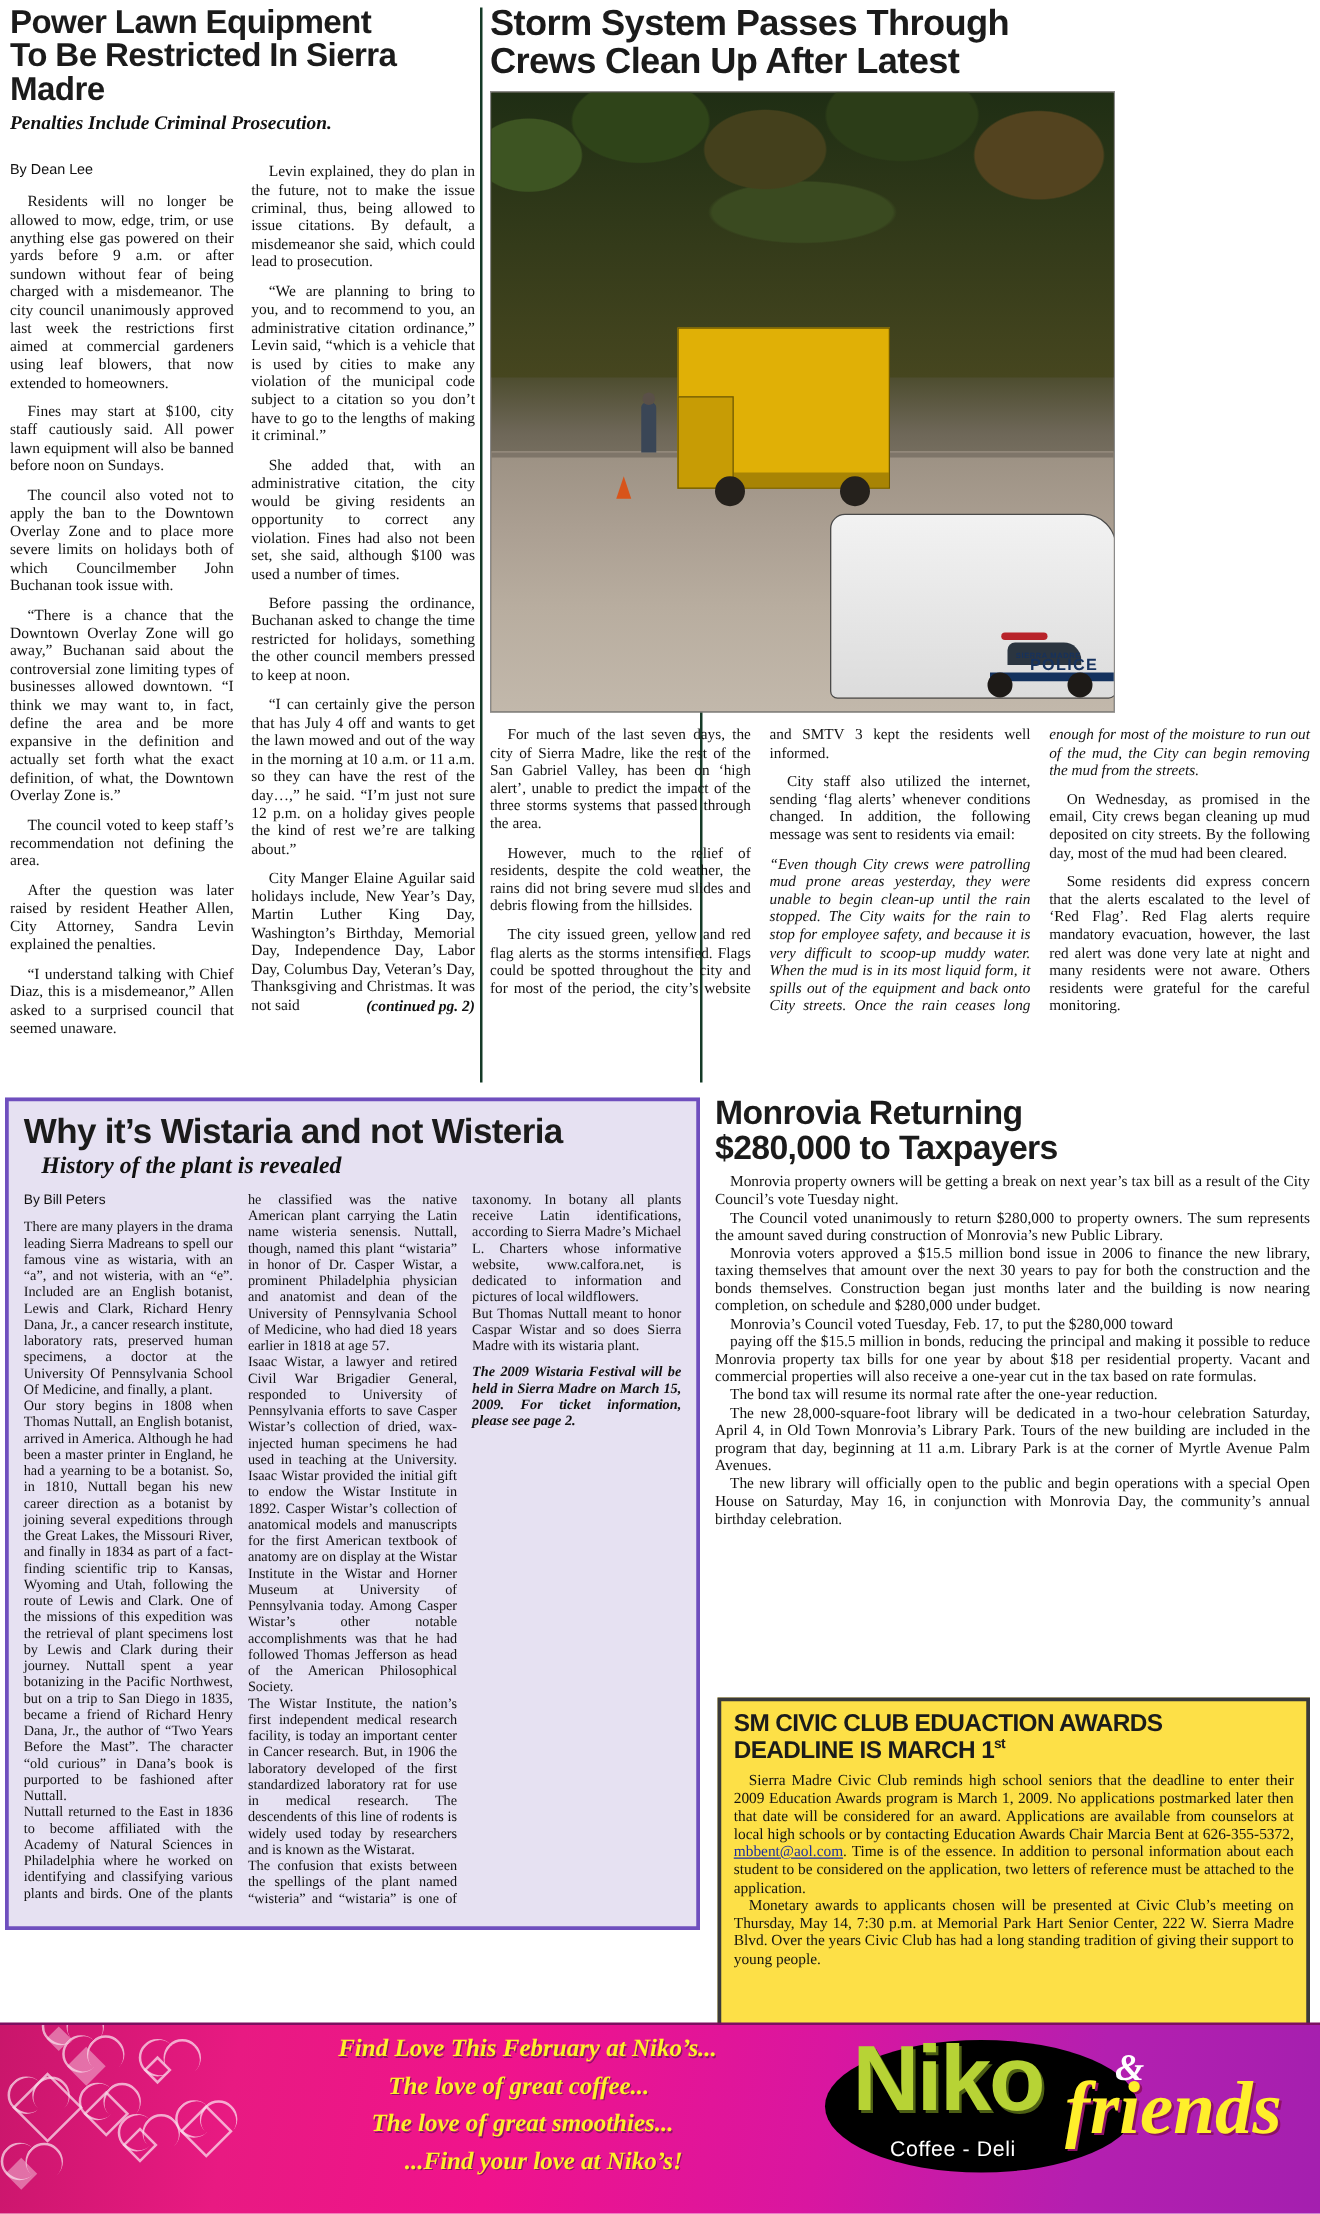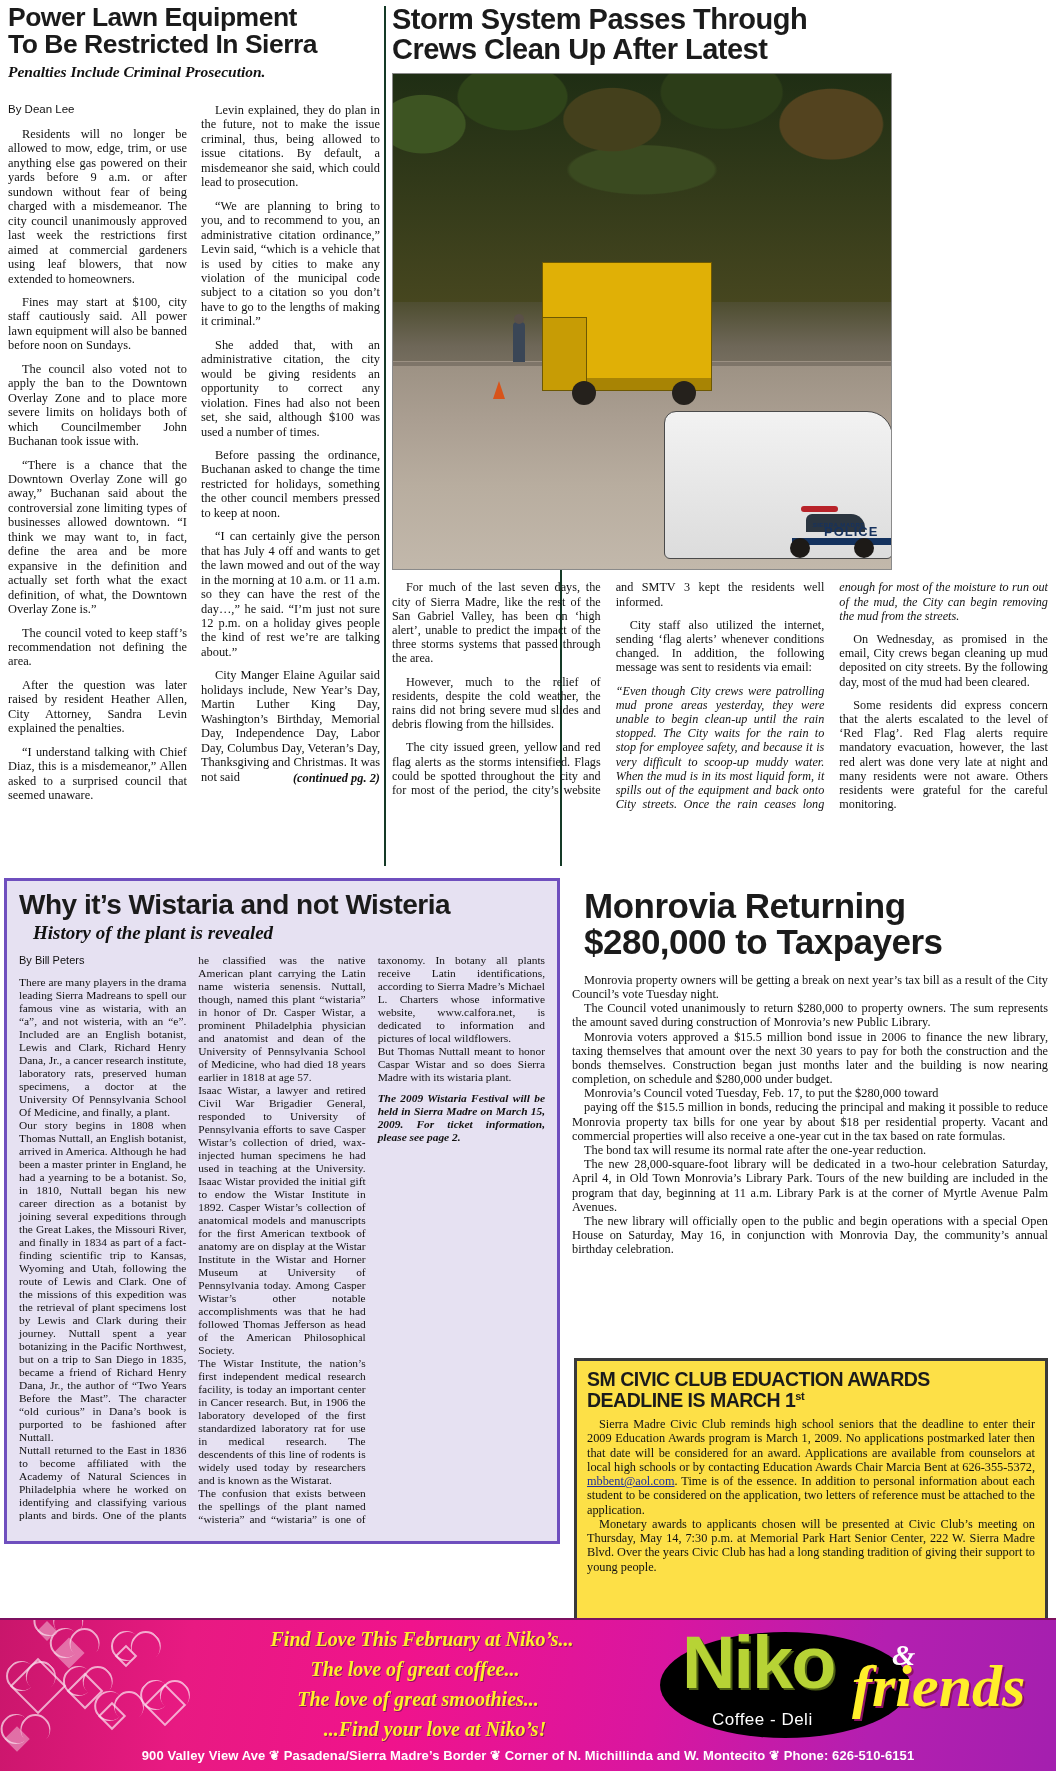--- a/index.html
+++ b/index.html
@@ -145,21 +145,21 @@
     margin-top:10px;
     column-count:3; column-gap:12px; column-fill:auto;
     height:575px;
   }
   #wistaria-cols p { font-size:11.4px; line-height:1.14; text-indent:0; margin:0; }
   #wistaria-cols .byline { font-size:11px; margin-bottom:10px; }
   #wistaria-cols .festival { font-style:italic; font-weight:bold; margin-top:8px; }
 
   
   #monrovia { position:absolute; left:572px; top:876px; width:476px; }
-  #monrovia-headline { font-size:35px; margin:12px; line-height:1.04; }
+  #monrovia-headline { font-size:27px; margin:0; line-height:1.04; }
   #monrovia-body { margin-top:6px; }
   #monrovia-body p { font-size:12.3px; line-height:1.155; text-indent:12px;
     margin:0; text-align:justify; }
 
   
   #civic {
     position:absolute; left:574px; top:1358px; width:474px; height:292px;
     border:3px solid #3a3a3a; background:#fde047; padding:8px 10px;
   }
   #civic-headline { font-size:19.5px; margin:0; line-height:1.08; }
@@ -247,20 +247,21 @@
 </style>
 </head>
 <body>
 
 <div class="page">
 
   <div id="lawn-article">
     <h1 id="lawn-headline" class="hl-sans">
       <span>Power  Lawn  Equipment</span>
       <span>To  Be  Restricted  In  Sierra</span>
+      <span>Madre</span>
     </h1>
     <div id="lawn-deck" class="deck">Penalties Include Criminal Prosecution.</div>
 
     <div id="lawn-cols" class="body-col">
       <div class="byline">By Dean Lee</div>
       <p>Residents will no longer be allowed to mow, edge, trim, or use anything else gas powered on their yards before 9 a.m. or after sundown without fear of being charged with a misdemeanor. The city council unanimously approved last week the restrictions first aimed at commercial gardeners using leaf blowers, that now extended to homeowners.</p>
       <p>Fines may start at $100, city staff cautiously said. All power lawn equipment will also be banned before noon on Sundays.</p>
       <p>The council also voted not to apply the ban to the Downtown Overlay Zone and to place more severe limits on holidays both of which Councilmember John Buchanan took issue with.</p>
       <p>“There is a chance that the Downtown Overlay Zone will go away,” Buchanan said about the controversial zone limiting types of businesses allowed downtown. “I think we may want to, in fact, define the area and be more expansive in the definition and actually set forth what the exact definition, of what, the Downtown Overlay Zone is.”</p>
       <p>The council voted to keep staff’s recommendation not defining the area.</p>
@@ -384,16 +385,15 @@
     </div>
 
     <div id="niko-logo">
       <div id="niko-oval"></div>
       <div id="niko-friends">friends</div>
       <div id="niko-word">Niko</div>
       <div id="niko-amp">&amp;</div>
       <div id="niko-coffee">Coffee - Deli</div>
     </div>
 
-    <div id="niko-address">900 Valley View Ave ❦ Pasadena/Sierra Madre’s Border ❦ Corner of N. Michillinda and W. Montecito ❦ Phone: 626-510-6151</div>
   </div>
 
 </div>
 
 </body></html>

